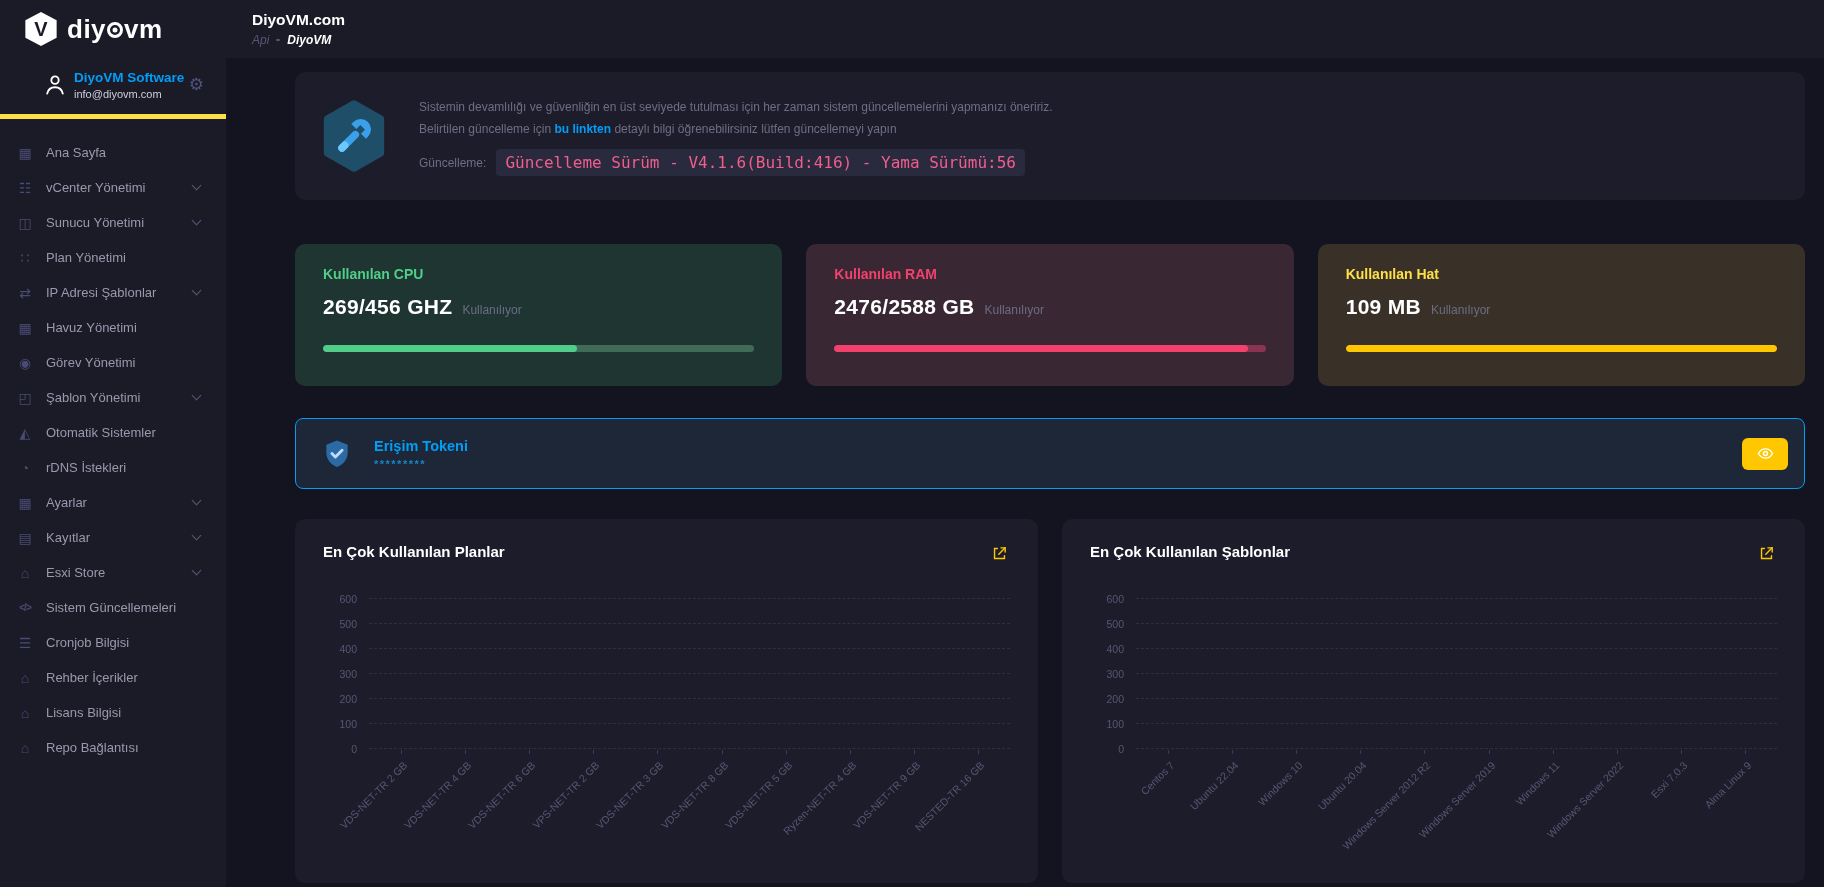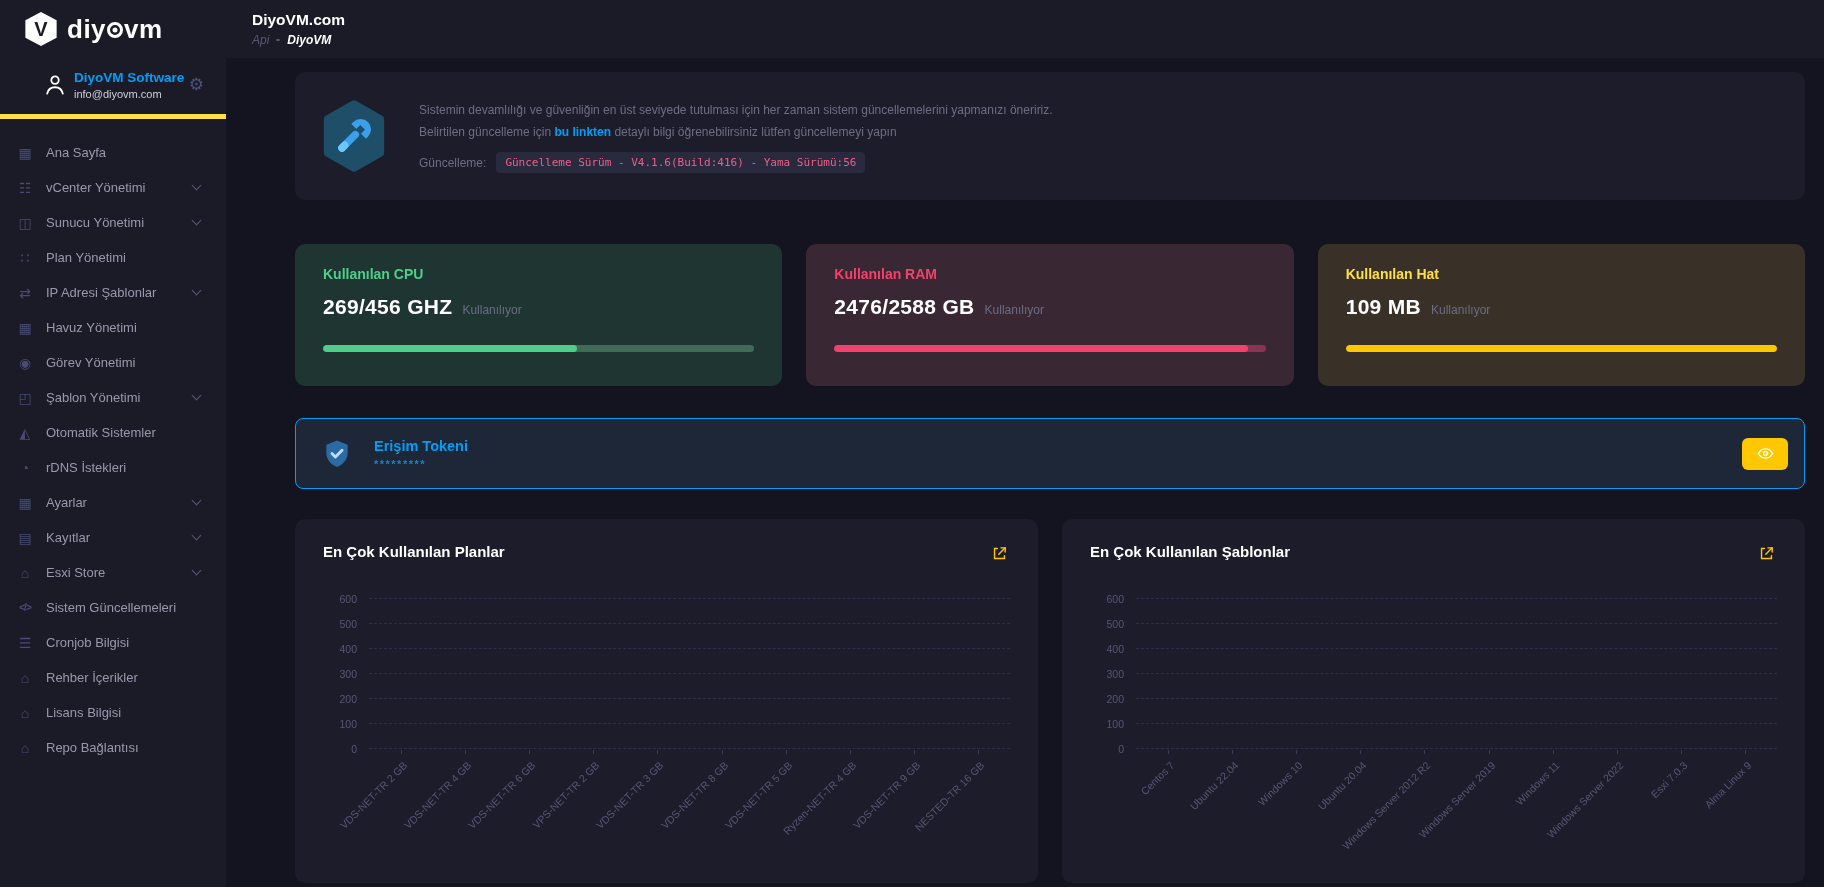--- a/index.html
+++ b/index.html
@@ -44,21 +44,21 @@
   .nav-label { flex:1; margin-left:10px; white-space:nowrap; }
   .chev { width:7px; height:7px; border-right:1.5px solid #565674; border-bottom:1.5px solid #565674; transform:rotate(45deg); margin-top:-4px; }
   .nav-section { font-size:11px; font-weight:700; letter-spacing:0.6px; color:#4a4b68; padding:20px 14px 8px 16px; }
 
   
   .notice-card { background:#1c1c2b; border-radius:10px; height:128px; display:flex; align-items:center; padding:0 30px 0 26px; }
   .hex-wrap { width:66px; height:72px; margin-right:32px; flex-shrink:0; }
   .notice-text { font-size:12px; color:#6d6e84; line-height:22px; }
   .notice-link { color:#009ef7; font-weight:600; cursor:pointer; }
   .update-row { margin-top:9px; display:flex; align-items:center; gap:10px; }
-  .ver-badge { font-family:"DejaVu Sans Mono", monospace; font-size:11px; color:#ef5e8c; background:#2a2a3e; border-radius:4px; padding:4px 9px; }
+  .ver-badge { font-family:"DejaVu Sans Mono", monospace; font-size:16px; color:#ef5e8c; background:#2a2a3e; border-radius:4px; padding:4px 9px; }
 
   
   .stats-row { margin-top:44px; display:grid; grid-template-columns:repeat(3,1fr); gap:24px; }
   .stat-card { height:142px; border-radius:10px; padding:22px 28px; }
   .stat-title { font-size:14px; font-weight:700; }
   .stat-value-row { margin-top:13px; display:flex; align-items:baseline; gap:10px; }
   .stat-value { color:#fff; font-size:21px; font-weight:700; letter-spacing:0.3px; }
   .stat-usage { font-size:12px; color:#6b6c85; }
   .track { margin-top:26px; height:7px; border-radius:4px; position:relative; overflow:hidden; }
   .fill { position:absolute; left:0; top:0; bottom:0; border-radius:4px; }

